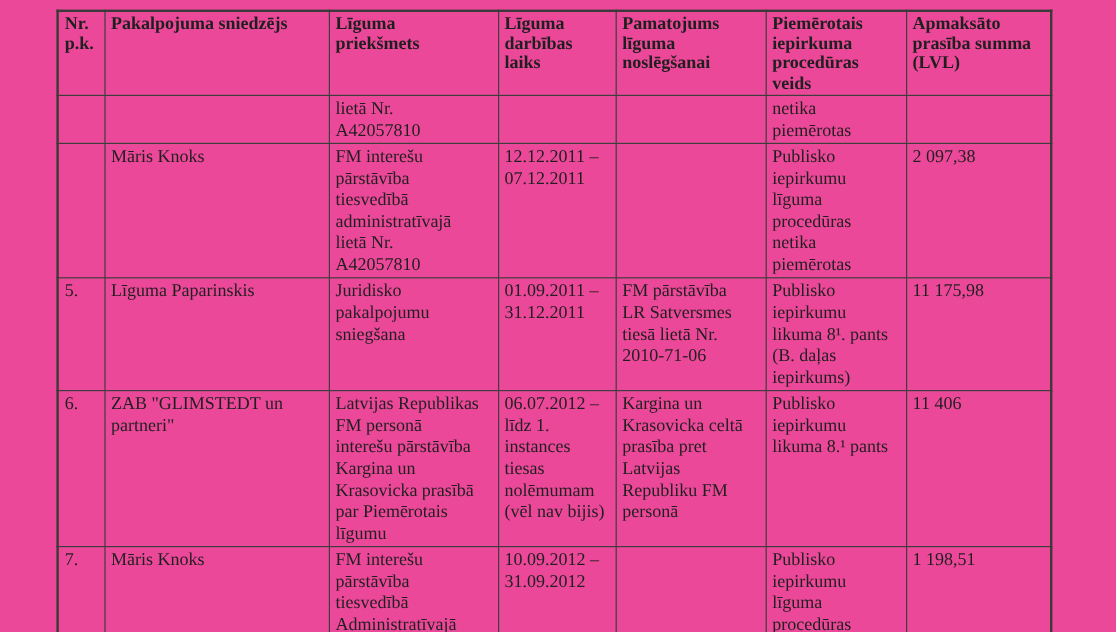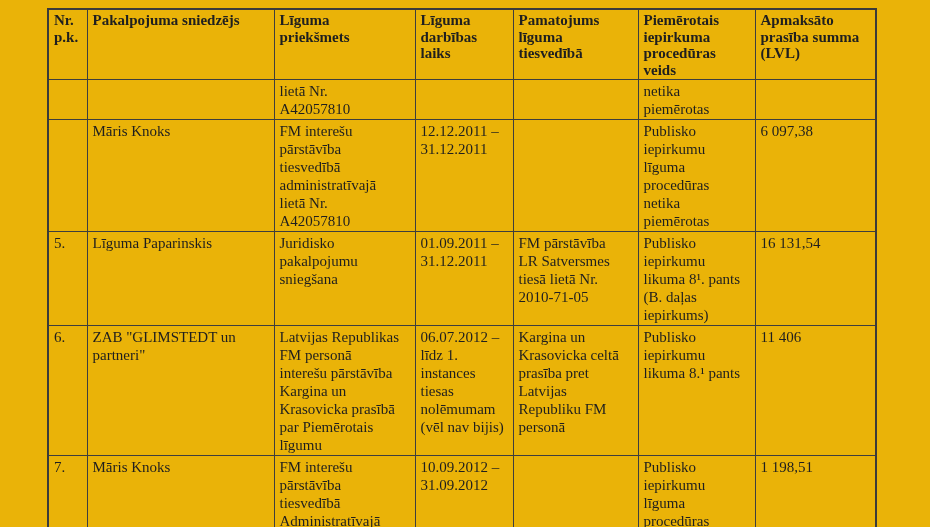--- a/index.html
+++ b/index.html
@@ -11,21 +11,21 @@
     width: 930px;
     height: 527px;
     overflow: hidden;
     font-family: "Liberation Serif", serif;
     color: #1f1f1f;
   }
   .page {
     position: relative;
     width: 930px;
     height: 527px;
-    background: #eab308;
+    background: #ec4899;
   }
   table.contracts {
     position: absolute;
     left: 47px;
     top: 8px;
     width: 830px;
     border-collapse: collapse;
     table-layout: fixed;
     border: 2px solid #3a3a3a;
   }
@@ -72,21 +72,21 @@
         <th>Nr.
 p.k.</th>
         <th>Pakalpojuma sniedzējs</th>
         <th>Līguma
 priekšmets</th>
         <th>Līguma
 darbības
 laiks</th>
         <th>Pamatojums
 līguma
-tiesvedībā</th>
+noslēgšanai</th>
         <th>Piemērotais
 iepirkuma
 procedūras
 veids</th>
         <th>Apmaksāto
 prasība summa
 (LVL)</th>
       </tr>
     </thead>
     <tbody>
@@ -104,48 +104,48 @@
       <tr class="h-row1">
         <td></td>
         <td>Māris Knoks</td>
         <td>FM interešu
 pārstāvība
 tiesvedībā
 administratīvajā
 lietā Nr.
 A42057810</td>
         <td>12.12.2011 –
-31.12.2011</td>
+07.12.2011</td>
         <td></td>
         <td>Publisko
 iepirkumu
 līguma
 procedūras
 netika
 piemērotas</td>
-        <td>6 097,38</td>
+        <td>2 097,38</td>
       </tr>
       <tr class="h-row2">
         <td>5.</td>
         <td>Līguma Paparinskis</td>
         <td>Juridisko
 pakalpojumu
 sniegšana</td>
         <td>01.09.2011 –
 31.12.2011</td>
         <td>FM pārstāvība
 LR Satversmes
 tiesā lietā Nr.
-2010-71-05</td>
+2010-71-06</td>
         <td>Publisko
 iepirkumu
 likuma 8¹. pants
 (B. daļas
 iepirkums)</td>
-        <td>16 131,54</td>
+        <td>11 175,98</td>
       </tr>
       <tr class="h-row3">
         <td>6.</td>
         <td>ZAB "GLIMSTEDT un
 partneri"</td>
         <td>Latvijas Republikas
 FM personā
 interešu pārstāvība
 Kargina un
 Krasovicka prasībā

